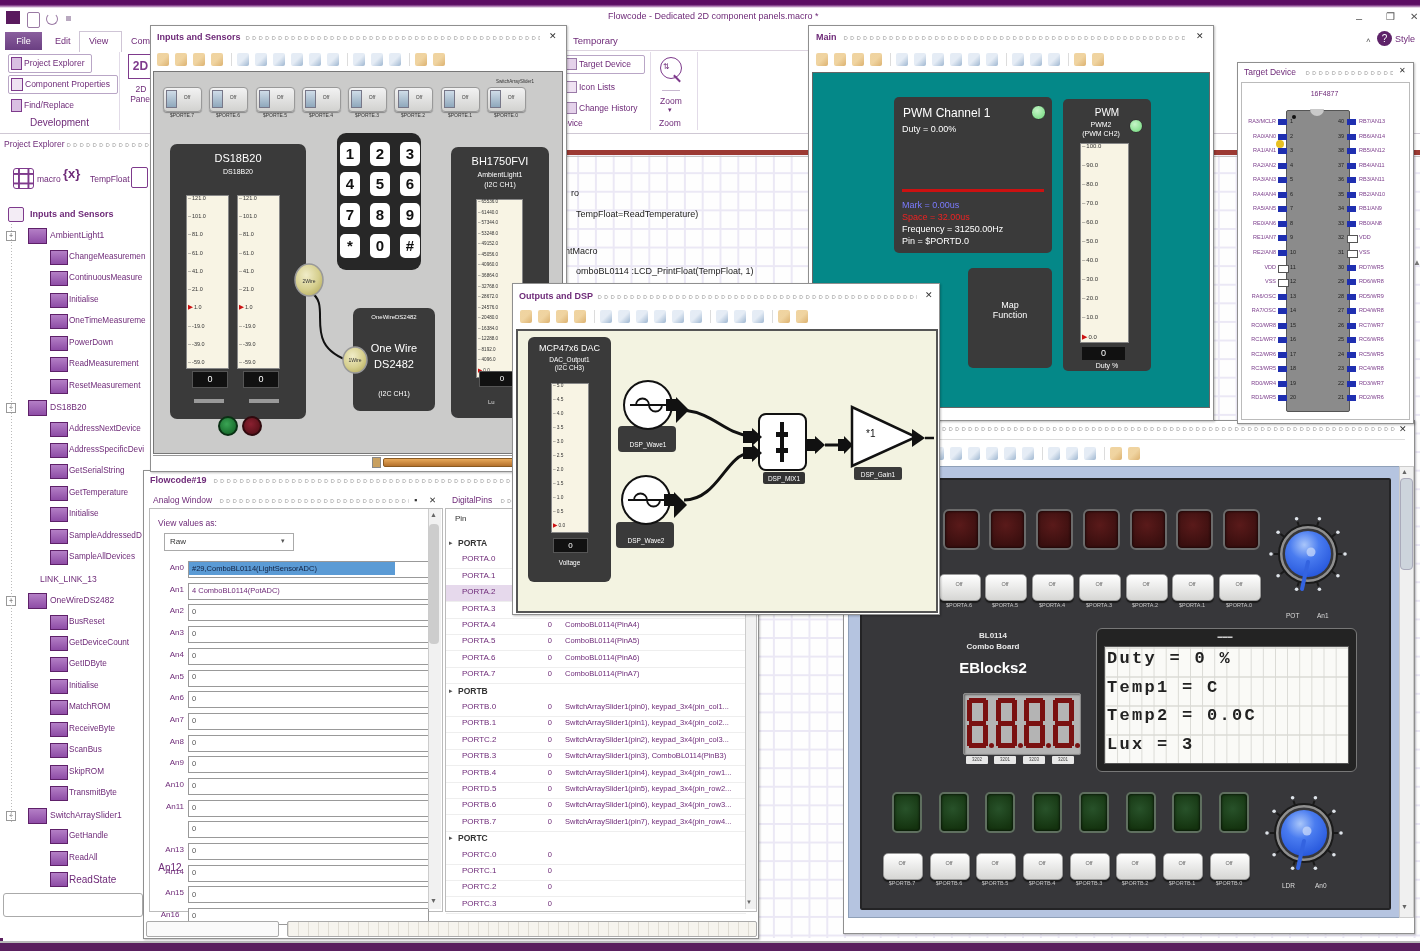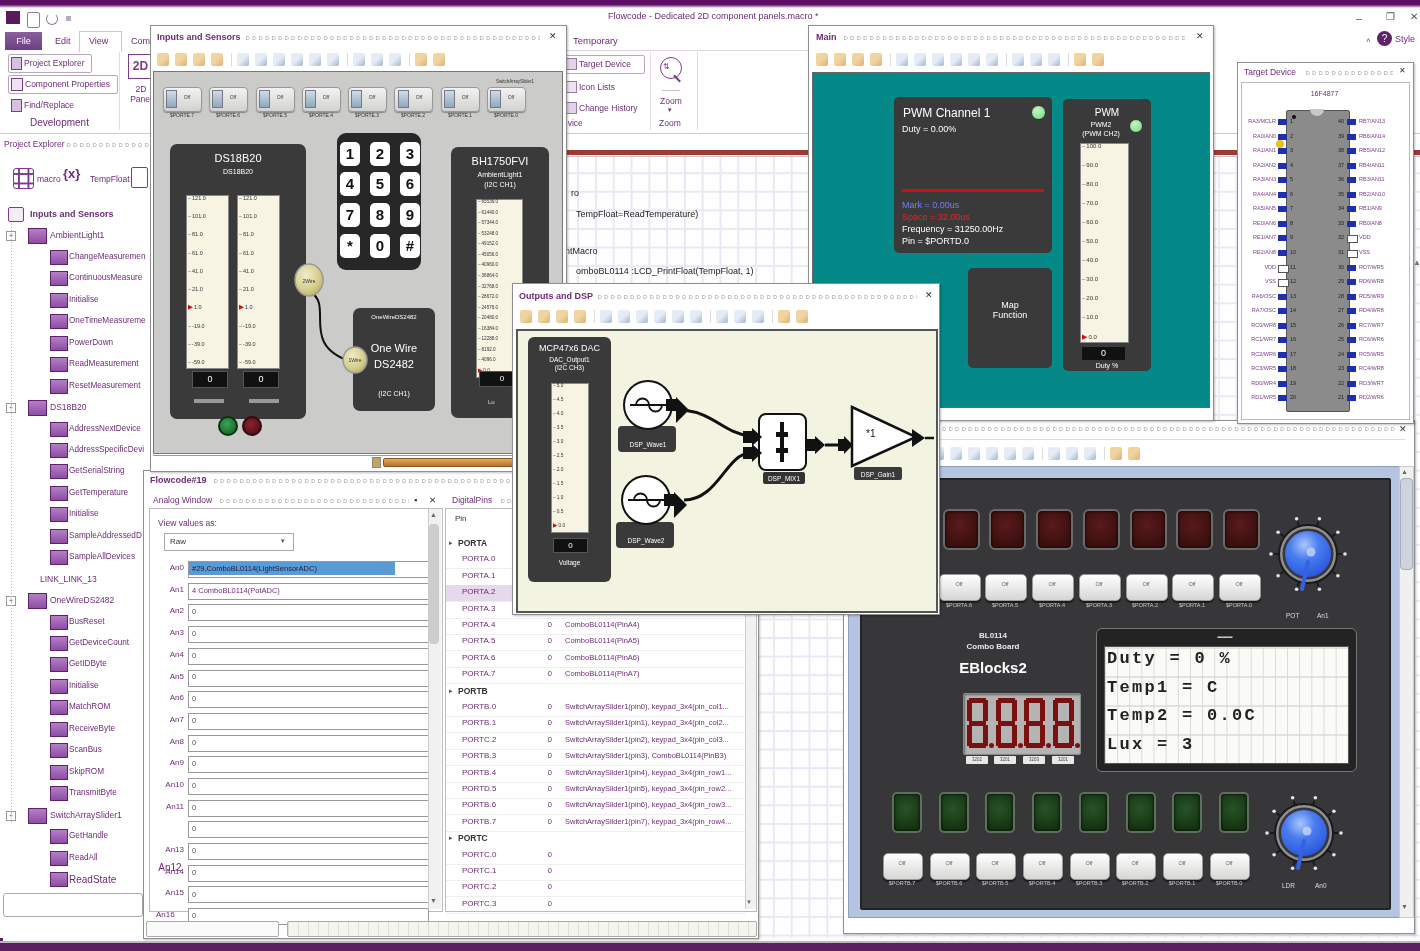--- a/index.html
+++ b/index.html
@@ -416,21 +416,21 @@
 <div class="ab" style="left:192px;top:824px;font-size:7.5px;color:#555">0</div>
 <div class="ab pt" style="left:156px;top:845px;width:28px;text-align:right;font-size:8px">An13</div>
 <div class="ab" style="left:188px;top:843px;width:239px;height:15px;background:#fff;border:1px solid #999"></div>
 <div class="ab" style="left:192px;top:846px;font-size:7.5px;color:#555">0</div>
 <div class="ab pt" style="left:156px;top:867px;width:28px;text-align:right;font-size:8px">An14</div>
 <div class="ab" style="left:188px;top:865px;width:239px;height:15px;background:#fff;border:1px solid #999"></div>
 <div class="ab" style="left:192px;top:868px;font-size:7.5px;color:#555">0</div>
 <div class="ab pt" style="left:156px;top:888px;width:28px;text-align:right;font-size:8px">An15</div>
 <div class="ab" style="left:188px;top:886px;width:239px;height:15px;background:#fff;border:1px solid #999"></div>
 <div class="ab" style="left:192px;top:890px;font-size:7.5px;color:#555">0</div>
-<div class="ab pt" style="left:156px;top:910px;width:28px;text-align:left;font-size:8px">An16</div>
+<div class="ab pt" style="left:156px;top:910px;width:28px;text-align:center;font-size:8px">An16</div>
 <div class="ab" style="left:188px;top:908px;width:239px;height:15px;background:#fff;border:1px solid #999"></div>
 <div class="ab" style="left:192px;top:911px;font-size:7.5px;color:#555">0</div>
 <div class="ab" style="left:428px;top:509px;width:12px;height:400px;background:#f1f1f1;border-left:1px solid #ccc"></div>
 <div class="ab" style="left:430px;top:511px;font-size:7px;color:#666">▲</div>
 <div class="ab" style="left:430px;top:897px;font-size:7px;color:#666">▼</div>
 <div class="ab" style="left:429px;top:524px;width:10px;height:120px;background:#cdcdcd;border-radius:4px"></div>
 <div class="ab" style="left:146px;top:921px;width:131px;height:14px;border:1px solid #aaa;border-radius:2px;background:#fafafa"></div>
 <div class="ab" style="left:287px;top:921px;width:468px;height:14px;border:1px solid #aaa;border-radius:2px;background:#f6f4ee;background-image:linear-gradient(90deg,#e0ddd4 1px,transparent 1px);background-size:10px 14px"></div>
 <div class="ab pt" style="left:452px;top:495px;font-size:8.5px">DigitalPins</div>
 <div style="position:absolute;left:500px;top:498px;width:240px;height:7px;background-image:radial-gradient(circle at 2.5px 3px, #ffffff 0 0.9px, #c2c2c2 1px 2px, transparent 2.1px);background-size:6.5px 7px"></div>

